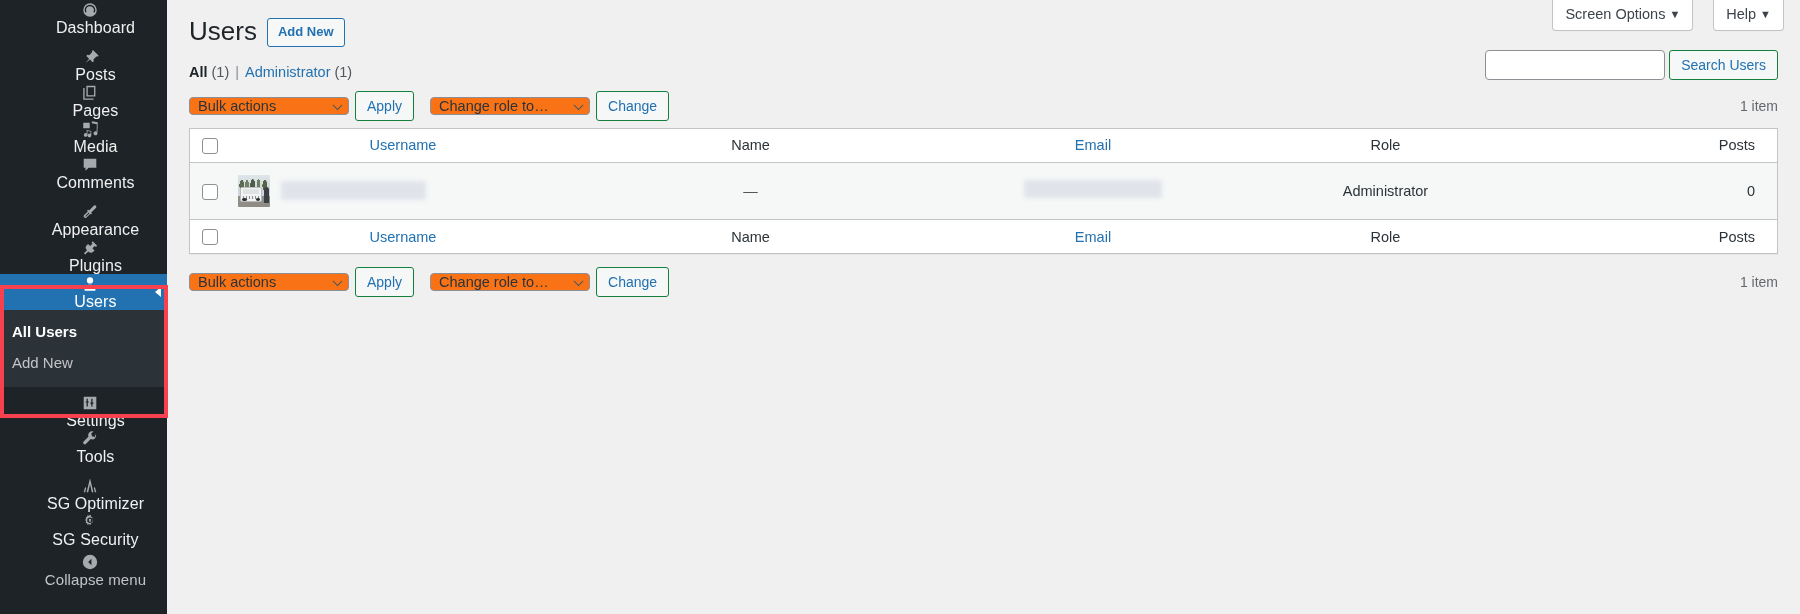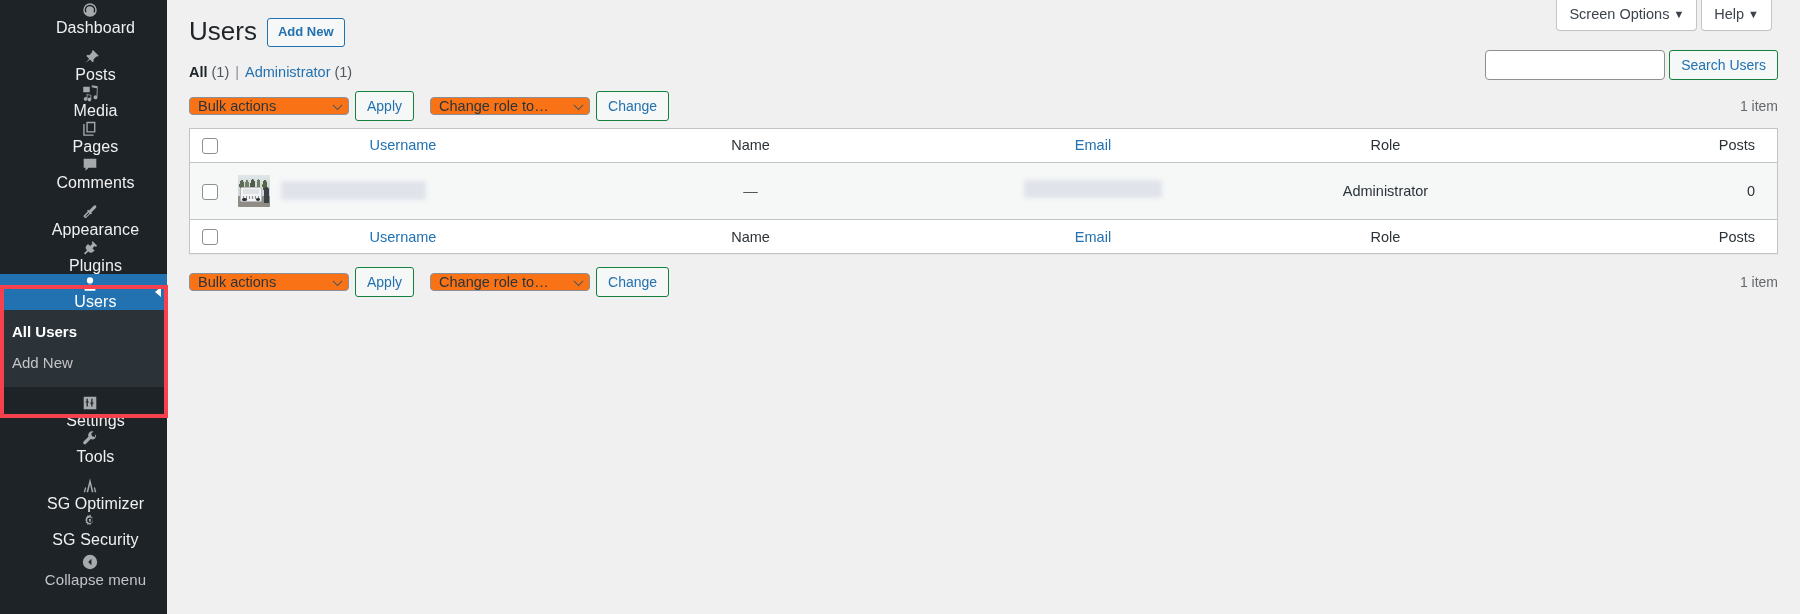--- a/index.html
+++ b/index.html
@@ -84,22 +84,22 @@
     position: relative;
     background: #f0f0f1;
     height: 614px;
     padding: 0 22px 0 22px;
     overflow: hidden;
   }
 
   
   .screen-meta {
     position: absolute;
-    top: 0; right: 28px;
-    display: flex; gap: 4px;
+    top: 0; right: 16px;
+    display: flex; gap: 20px;
   }
   .meta-btn {
     background: #fff;
     border: 1px solid #c3c4c7;
     border-top: none;
     border-radius: 0 0 4px 4px;
     color: #3c434a;
     font-size: 14.5px;
     padding: 6px 12px 7px 12px;
     line-height: 1.2;
@@ -337,33 +337,33 @@
         <svg width="18" height="18" viewBox="0 0 20 20" fill="currentColor">
             <path d="M13.4 2.3 11.9 3.8l.6.6-3.4 3.6-2-.4-1.2 1.2 3.1 3.1-3.9 4.8 4.8-3.9 3.1 3.1 1.2-1.2-.4-2 3.6-3.4.6.6 1.5-1.5-5.7-5.7z"></path>
           </svg>
       </span>
       <span class="mi-label">Posts</span>
     </div>
 
     <div class="menu-item">
       <span class="menu-icon">
         <svg width="18" height="18" viewBox="0 0 20 20" fill="currentColor">
+            <path d="M6 2v12h10V2H6zm8.5 10.5h-7v-9h7v9zM4 4.5V16h10v1.5H2.5V4.5H4z"></path>
+          </svg>
+      </span>
+      <span class="mi-label">Pages</span>
+    </div>
+
+    <div class="menu-item">
+      <span class="menu-icon">
+        <svg width="18" height="18" viewBox="0 0 20 20" fill="currentColor">
             <path d="M2.5 3h7.2v6.2H2.5V3zm1.9 4.7 1.3-1.7 1 1.2.9-1.1 1.3 1.6H4.4zM12 3.6l5.6 1.2-.3 8.3a2.1 2.1 0 1 0 .9 1.8l.4-12.3L12 1.4v2.2zM6.3 11.2l5.1 1v5.1a2 2 0 1 1-.9-1.7l.1-2.7-3.4-.7v4.4a2 2 0 1 1-.9-1.7v-3.7z"></path>
           </svg>
       </span>
       <span class="mi-label">Media</span>
-    </div>
-
-    <div class="menu-item">
-      <span class="menu-icon">
-        <svg width="18" height="18" viewBox="0 0 20 20" fill="currentColor">
-            <path d="M6 2v12h10V2H6zm8.5 10.5h-7v-9h7v9zM4 4.5V16h10v1.5H2.5V4.5H4z"></path>
-          </svg>
-      </span>
-      <span class="mi-label">Pages</span>
     </div>
 
     <div class="menu-item">
       <span class="menu-icon">
         <svg width="18" height="18" viewBox="0 0 20 20" fill="currentColor">
             <path d="M3 3h14v10H8.5L5 16.5V13H3V3z"></path>
           </svg>
       </span>
       <span class="mi-label">Comments</span>
     </div>

